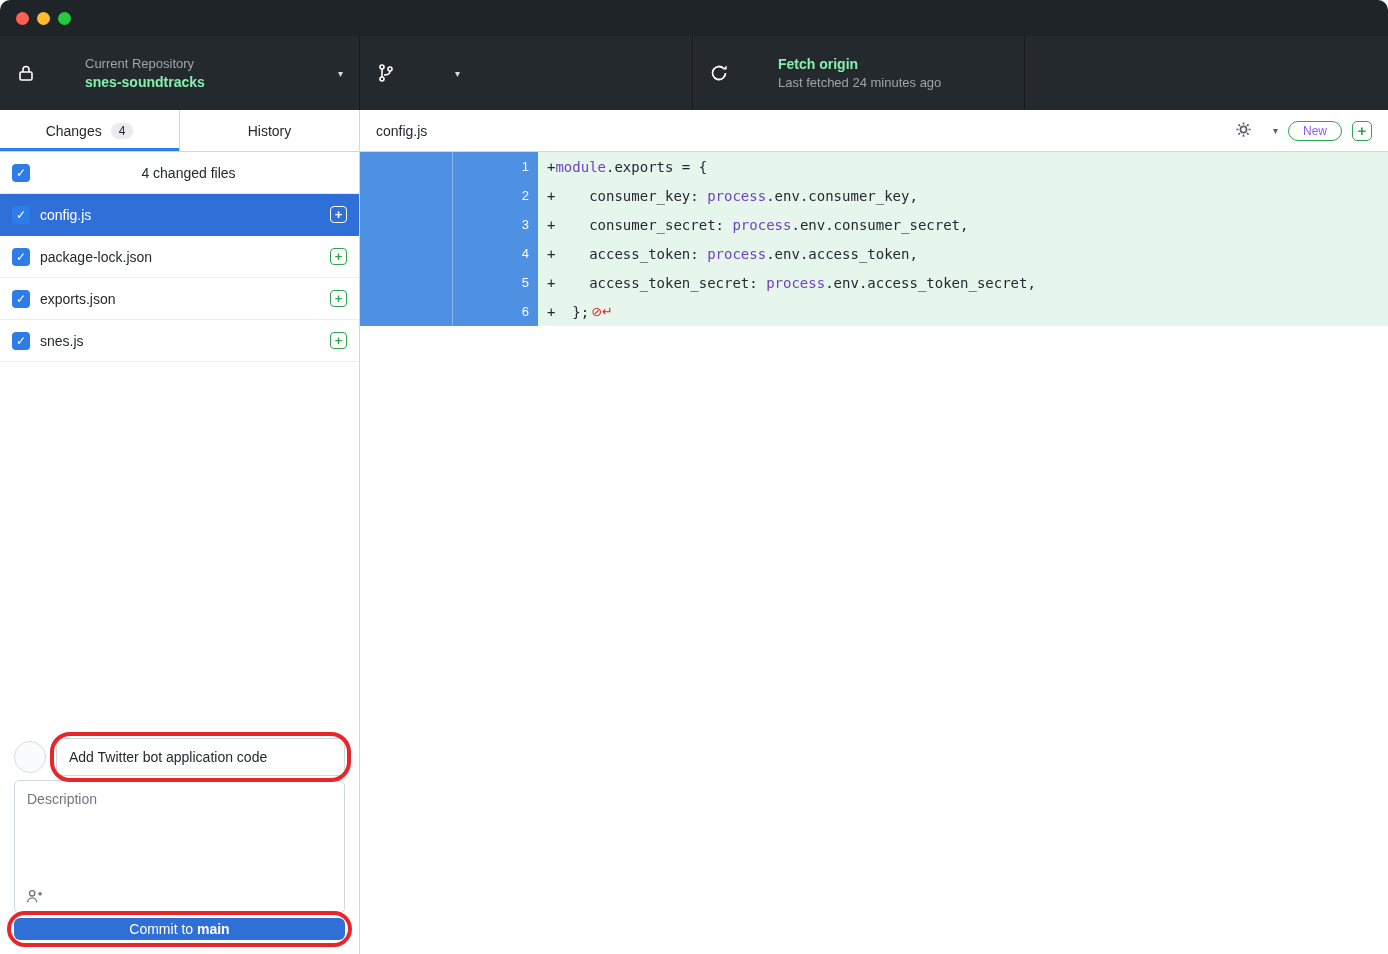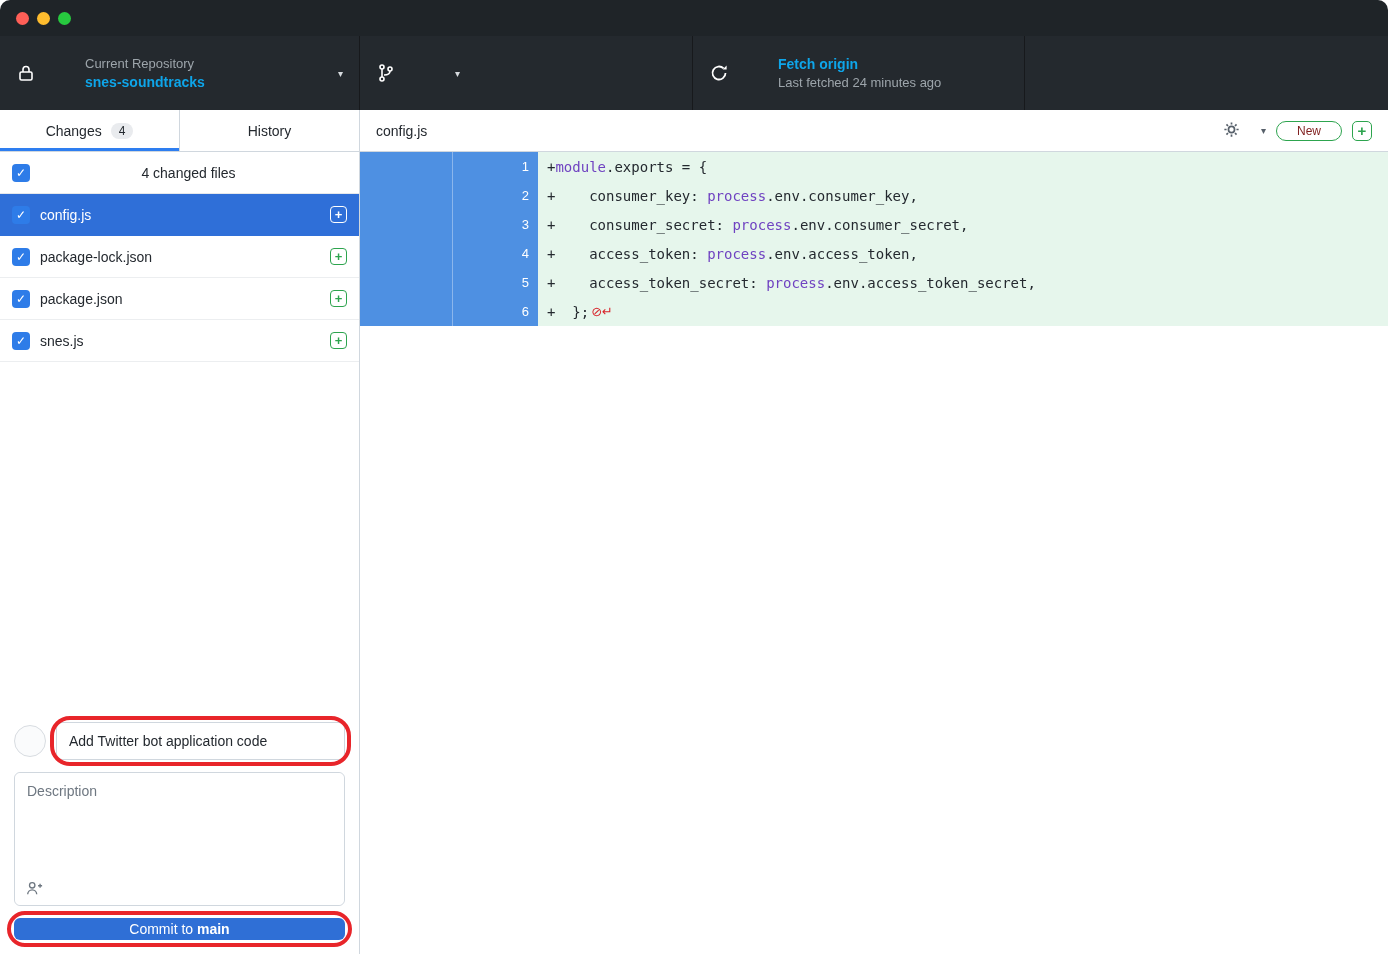--- a/index.html
+++ b/index.html
@@ -19,21 +19,21 @@
   
   .toolbar { flex:0 0 74px; background:#24292e; display:flex; color:#fff; }
   .tb-section { display:flex; align-items:center; padding:0 16px; border-right:1px solid #17191c; cursor:pointer;gap:37px; }
   .tb-section.repo { width:360px; flex:0 0 360px; }
   .tb-section.branch { width:333px; flex:0 0 333px; }
   .tb-section.fetch { width:332px; flex:0 0 332px; }
   .tb-filler { flex:1; }
   .tb-icon { margin-right:12px; display:flex; align-items:center; }
   .tb-text { flex:1; min-width:0; }
   .tb-label { font-size:13px; color:#9da5ab; margin-bottom:3px; }
-  .tb-value { font-size:14px; font-weight:bold; color:#0ea5e9; }
+  .tb-value { font-size:14px; font-weight:bold; color:#86efac; }
   .tb-sub { font-size:13px; color:#9da5ab; margin-top:3px; }
   .caret { color:#d6dade; font-size:10px; margin-left:10px; }
 
   
   .content { flex:1; display:flex; min-height:0; }
 
   
   .sidebar { flex:0 0 360px; width:360px; border-right:1px solid #d0d7de; display:flex; flex-direction:column; background:#fff; }
   .tabs { flex:0 0 42px; display:flex; border-bottom:1px solid #d0d7de; }
   .tab { flex:1; display:flex; align-items:center; justify-content:center; gap:9px; font-size:14px; color:#24292f;
@@ -52,21 +52,21 @@
   .file-row { flex:0 0 42px; height:42px; display:flex; align-items:center; padding:0 12px; gap:10px;
               border-bottom:1px solid #eceef0; font-size:14px; color:#24292f; cursor:pointer; background:#fff; }
   .file-row .file-name { flex:1; text-align:left; }
   .file-row.selected { background:#2f6fd8; color:#fff; border-bottom-color:#2f6fd8; }
   .plus-box { width:17px; height:17px; flex:0 0 17px; border:1.5px solid #2da44e; border-radius:4px; color:#2da44e;
               display:flex; align-items:center; justify-content:center; font-size:13px; font-weight:bold; line-height:1; }
   .file-row.selected .plus-box { border-color:#fff; color:#fff; }
 
   .sidebar-spacer { flex:1; }
 
-  .commit-area { padding:12px 14px 14px; display:flex; flex-direction:column; gap:12px; }
+  .commit-area { padding:12px 14px 14px; display:flex; flex-direction:column; gap:4px; }
   .commit-top { display:flex; align-items:center; gap:10px; }
   .avatar { width:32px; height:32px; flex:0 0 32px; border-radius:50%; background:#fafbfc; border:1px solid #d8dce1; }
   .summary-wrap { position:relative; flex:1; }
   .summary-input { width:100%; height:38px; border:1px solid #d0d7de; border-radius:6px; padding:0 12px;
                    font-size:14px; color:#24292f; font-family:inherit; outline:none; background:#fff; }
   .red-ring { position:absolute; inset:-6px; border:4px solid #e8252a; border-radius:20px; pointer-events:none; z-index:5; }
   .red-ring.btn { inset:-7px; border-radius:24px; }
 
   .description-box { position:relative; border:1px solid #d0d7de; border-radius:6px; height:134px; background:#fff; }
   .description-input { width:100%; height:100%; border:none; resize:none; border-radius:6px; padding:10px 12px;
@@ -77,21 +77,21 @@
   .commit-btn-wrap { position:relative; }
   .commit-btn { width:100%; height:22px; background:#2f6fd6; color:#fff; border:none; border-radius:6px;
                 font-size:14px; font-family:inherit; cursor:pointer; }
 
   
   .diff-pane { flex:1; min-width:0; display:flex; flex-direction:column; background:#fff; }
   .file-header { flex:0 0 42px; display:flex; align-items:center; padding:0 16px; border-bottom:1px solid #d0d7de;
                  font-size:14px; color:#24292f; }
   .file-header .filename { flex:1; }
   .header-icons { display:flex; align-items:center; gap:10px; }
-  .new-badge { border:1px solid #2da44e; color:#7f1d1d; border-radius:12px; padding:2px 20px; font-size:12px; background:#fff; }
+  .new-badge { border:1px solid #2da44e; color:#8b5cf6; border-radius:12px; padding:2px 14px; font-size:12px; background:#fff; }
   .header-plus { width:20px; height:20px; border:1.5px solid #2da44e; border-radius:5px; color:#2da44e;
                  display:flex; align-items:center; justify-content:center; font-size:15px; font-weight:bold; line-height:1; cursor:pointer; }
 
   .diff-body { flex:1; font-family:"DejaVu Sans Mono", monospace; font-size:14px; overflow:hidden; background:#fff; }
   .hunk-row { height:36px; display:flex; align-items:stretch; background:#eaf3fb; }
   .hunk-gutter { width:178px; flex:0 0 178px; background:#dcebf9; }
   .hunk-text { display:flex; align-items:center; padding-left:9px; color:#59626b; }
   .diff-line { height:29px; display:flex; align-items:stretch; }
   .gut { background:#4e90e2; color:#fff; font-size:13px; font-family:"Liberation Sans", sans-serif;
          display:flex; align-items:center; justify-content:flex-end; padding-right:9px; }
@@ -181,21 +181,21 @@
             <span class="file-name">config.js</span>
             <span class="plus-box">+</span>
           </div>
           <div class="file-row">
             <span class="checkbox">✓</span>
             <span class="file-name">package-lock.json</span>
             <span class="plus-box">+</span>
           </div>
           <div class="file-row">
             <span class="checkbox">✓</span>
-            <span class="file-name">package.json</span>
+            <span class="file-name">exports.json</span>
             <span class="plus-box">+</span>
           </div>
           <div class="file-row">
             <span class="checkbox">✓</span>
             <span class="file-name">snes.js</span>
             <span class="plus-box">+</span>
           </div>
         </div>
 
       <div class="sidebar-spacer"></div>

